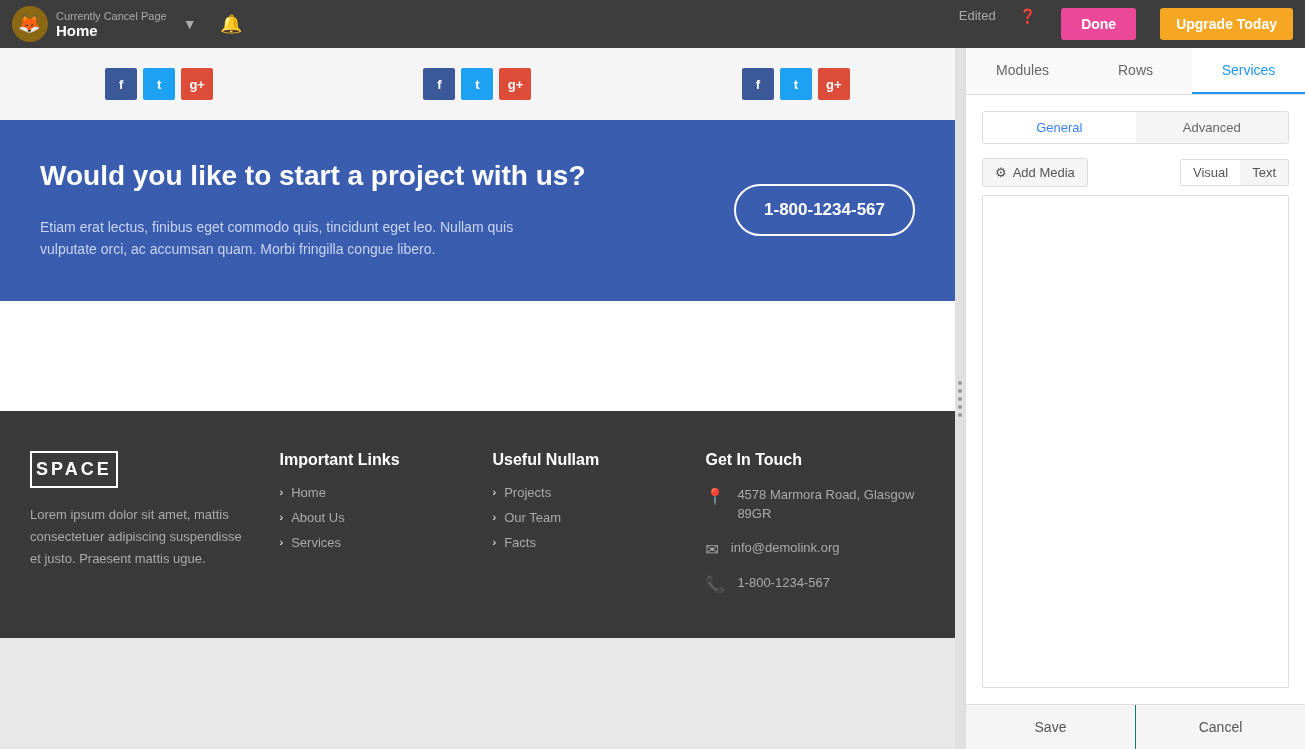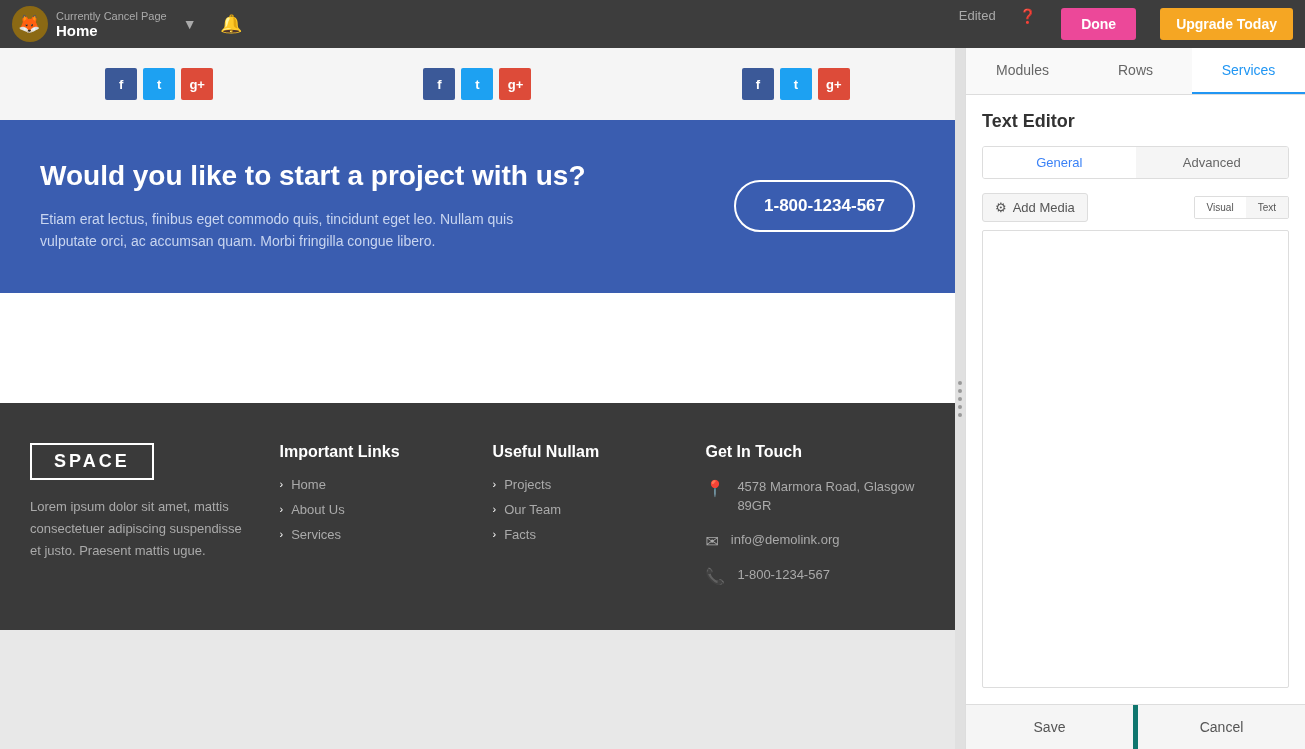--- a/index.html
+++ b/index.html
@@ -135,21 +135,21 @@
       background: #3a5db0;
       padding: 40px 40px;
       display: flex;
       align-items: center;
       justify-content: space-between;
     }
     .cta-text h2 {
       color: #fff;
       font-size: 28px;
       font-weight: bold;
-      margin-bottom: 16px;
+      margin-bottom: 24px;
     }
     .cta-text p {
       color: #c8d5f0;
       font-size: 14px;
       max-width: 500px;
       line-height: 1.6;
     }
     .cta-phone {
       border: 2px solid #fff;
       color: #fff;
@@ -175,21 +175,21 @@
       color: #ccc;
     }
     .footer-grid {
       display: grid;
       grid-template-columns: 1.2fr 1fr 1fr 1.2fr;
       gap: 30px;
     }
     .footer-brand .logo-box {
       border: 2px solid #fff;
       display: inline-block;
-      padding: 6px 22px;
+      padding: 6px 4px;
       color: #fff;
       font-size: 18px;
       font-weight: bold;
       letter-spacing: 3px;
       margin-bottom: 16px;
     }
     .footer-brand p {
       font-size: 13px;
       color: #aaa;
       line-height: 1.7;
@@ -312,21 +312,21 @@
     }
     .visual-text-btns {
       display: flex;
       margin-left: auto;
       border: 1px solid #ddd;
       border-radius: 2px;
       overflow: hidden;
     }
     .vt-btn {
       padding: 5px 12px;
-      font-size: 10px;
+      font-size: 13px;
       cursor: pointer;
       background: #f5f5f5;
       color: #555;
       border: none;
     }
     .vt-btn.active {
       background: #fff;
     }
     .text-area-editor {
       flex: 1;
@@ -347,21 +347,21 @@
       flex: 1;
       padding: 14px 0;
       text-align: center;
       cursor: pointer;
       font-size: 14px;
       color: #555;
       background: #f5f5f5;
       border: none;
     }
     .sidebar-footer-btn:first-child {
-      border-right: 5px solid #0f766e;
+      border-right: 1px solid #0f766e;
     }
 
     
     .drag-handle {
       width: 10px;
       background: #e0e0e0;
       display: flex;
       flex-direction: column;
       align-items: center;
       justify-content: center;
@@ -504,21 +504,20 @@
 
   <div class="sidebar-panel">
 
     <div class="sidebar-tabs">
       <div class="sidebar-tab">Modules</div>
       <div class="sidebar-tab">Rows</div>
       <div class="sidebar-tab active">Services</div>
     </div>
 
     <div class="sidebar-content">
-      <h3 class="text-editor-title">Text Editor</h3>
 
       <div class="editor-subtabs">
         <div class="editor-subtab active">General</div>
         <div class="editor-subtab">Advanced</div>
       </div>
 
       <div class="editor-toolbar">
         <button class="add-media-btn">
           <span>⚙</span>
           <span>Add Media</span>

